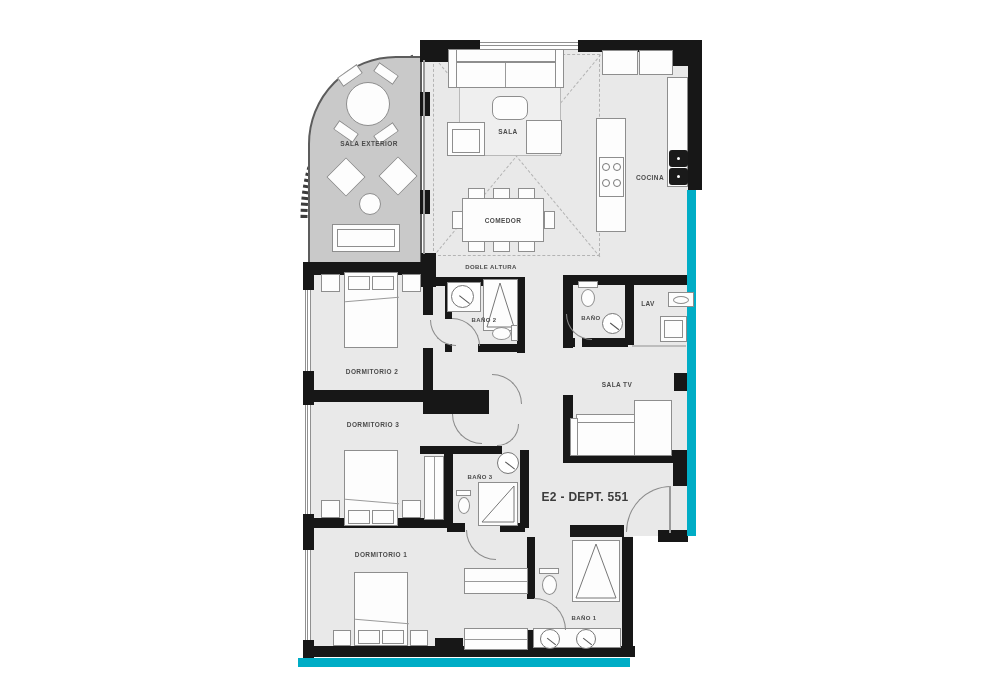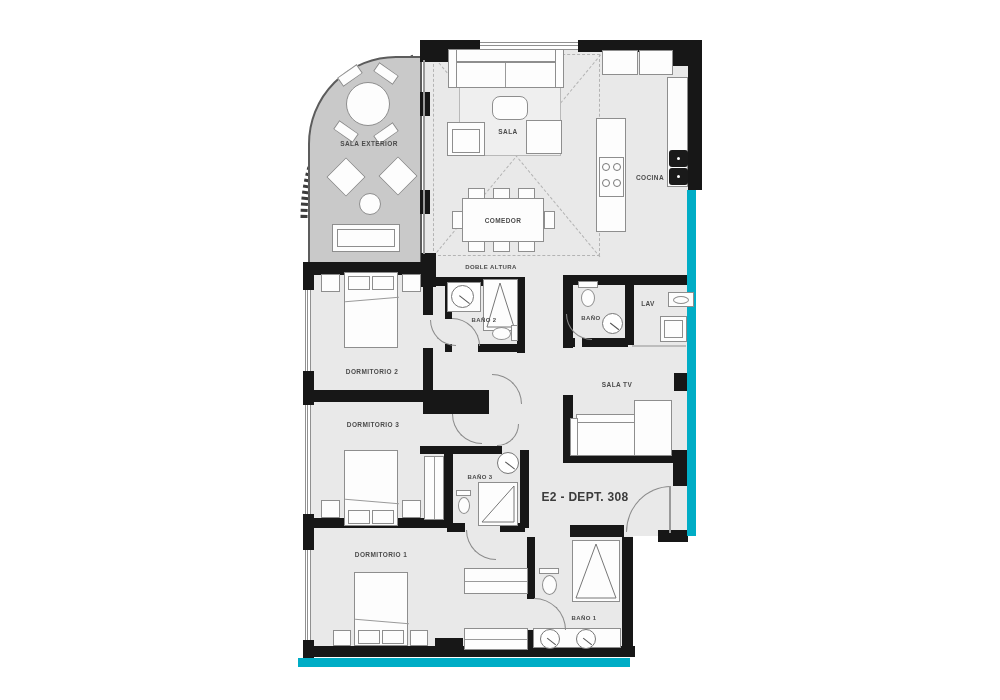--- a/index.html
+++ b/index.html
@@ -264,15 +264,15 @@
   <div class="lbl sm" style="left:491px;top:267px">DOBLE ALTURA</div>
   <div class="lbl sm" style="left:484px;top:320px">BAÑO 2</div>
   <div class="lbl sm" style="left:591px;top:318px">BAÑO</div>
   <div class="lbl" style="left:648px;top:303px">LAV</div>
   <div class="lbl" style="left:372px;top:371px">DORMITORIO 2</div>
   <div class="lbl" style="left:617px;top:384px">SALA TV</div>
   <div class="lbl" style="left:373px;top:424px">DORMITORIO 3</div>
   <div class="lbl sm" style="left:480px;top:477px">BAÑO 3</div>
   <div class="lbl" style="left:381px;top:554px">DORMITORIO 1</div>
   <div class="lbl sm" style="left:584px;top:618px">BAÑO 1</div>
-  <div class="unit" style="left:585px;top:497px">E2 - DEPT. 308</div>
+  <div class="unit" style="left:585px;top:497px">E2 - DEPT. 551</div>
 
 </div>
 
 </body></html>

